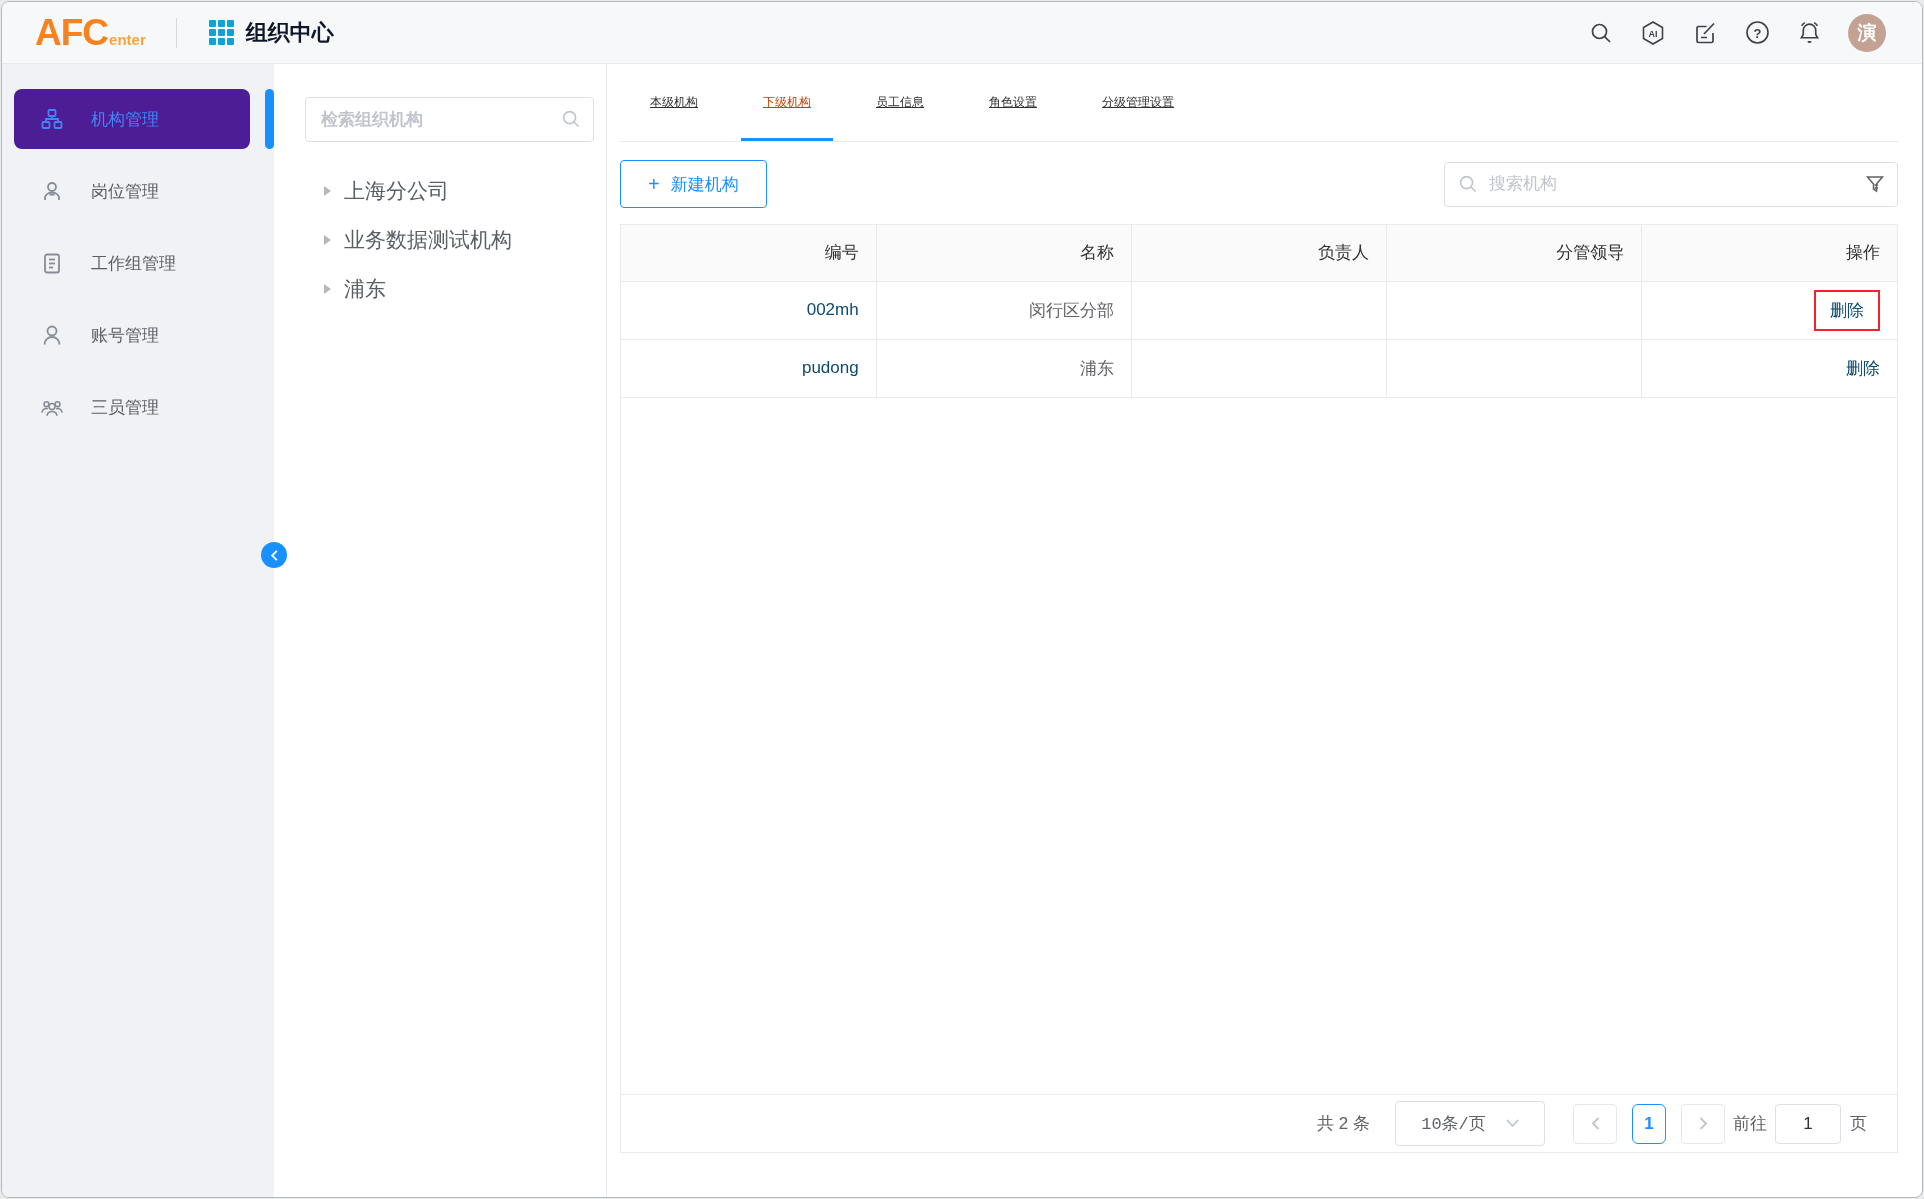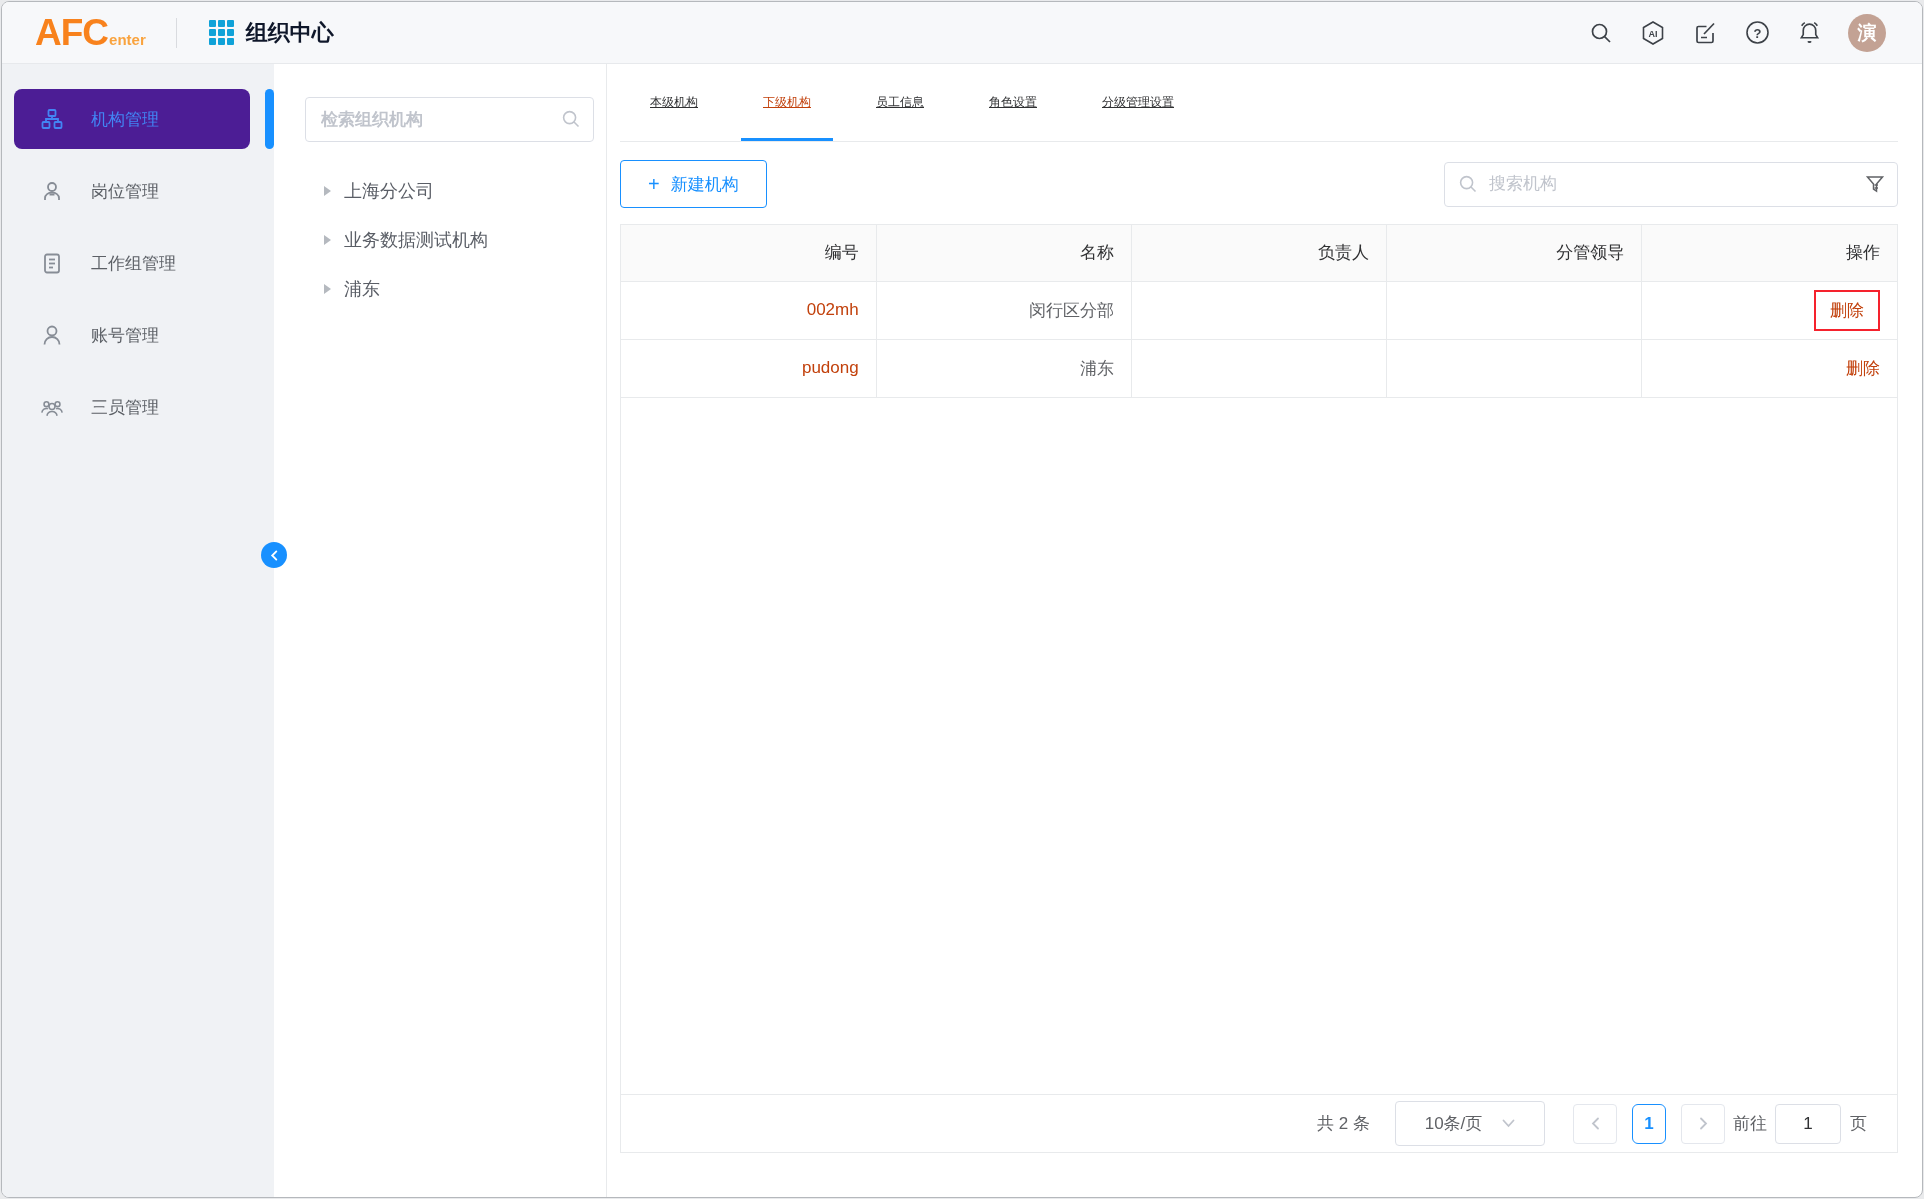--- a/index.html
+++ b/index.html
@@ -56,21 +56,21 @@
   .tree-search input {
     width: 100%; height: 100%; border: 1px solid #dcdfe6; border-radius: 4px;
     padding: 0 40px 0 15px; font-size: 17px; color: #333; outline: none;
     font-family: inherit;
     font-weight: bold;
   }
   .tree-search input::placeholder { color: #c0c4cc; }
   .tree-search .ts-icon { position: absolute; right: 13px; top: 12px; }
   .tree-list { list-style: none; margin-top: 24px; }
   .tree-node { height: 49px; display: flex; align-items: center; padding-left: 50px; gap: 13px;
-    font-size: 18px; color: #5a5e66; cursor: pointer; }
+    font-size: 21px; color: #5a5e66; cursor: pointer; }
   .caret { width: 0; height: 0; border-left: 7px solid #b5b9bf; border-top: 5px solid transparent; border-bottom: 5px solid transparent; }
   
   .main { flex: 1; padding: 0 24px 0 13px; display: flex; flex-direction: column; }
   .tabs { display: flex; gap: 65px; padding-left: 30px; height: 78px; align-items: center; border-bottom: 1px solid #e8eaec; }
   .tab { font-size: 12px; color: #303133; cursor: pointer; position: relative; height: 100%; display: flex; align-items: center; text-decoration: underline; }
   .tab.active { color: #c2410c; }
   .tab.active::after { content: ""; position: absolute; left: -22px; right: -22px; bottom: 0; height: 3px; background: #1890ff; }
   .toolbar { display: flex; justify-content: space-between; align-items: center; margin-top: 18px; height: 48px; }
   .new-btn {
     height: 48px; padding: 0 27px; background: #fff; border: 1px solid #1890ff; border-radius: 4px;
@@ -88,33 +88,33 @@
   .org-search .filter-icon { position: absolute; right: 13px; top: 12px; cursor: pointer; }
   
   .table-box { margin-top: 16px; height: 929px; border: 1px solid #e8eaec; display: flex; flex-direction: column; }
   table { width: 100%; border-collapse: collapse; table-layout: fixed; }
   th, td { border: 1px solid #e8eaec; text-align: right; padding: 0 17px; font-weight: 400; }
   th { background: #fafafa; height: 56px; font-size: 17px; color: #303133; font-weight: 500; }
   td { height: 58px; font-size: 17px; color: #606266; background: #fff; }
   table tr th:first-child, table tr td:first-child { border-left: none; }
   table tr th:last-child,  table tr td:last-child  { border-right: none; }
   table tr:first-child th { border-top: none; }
-  .link { color: #c2410c; text-decoration: none; cursor: pointer; margin-top: 23px; }
+  .link { color: #0c4a6e; text-decoration: none; cursor: pointer; margin-top: 23px; }
   .red-box { display: inline-block; border: 2px solid #f5222d; padding: 7px 14px; }
   .spacer { flex: 1; background: #fff; }
   
   .pagination {
     border-top: 1px solid #e8eaec; height: 58px; display: flex; align-items: center;
     justify-content: flex-end; padding-right: 30px; font-size: 17px; color: #606266; background:#fff;
   }
   .total { margin-right: 25px; }
   .page-size {
     width: 150px; height: 45px; border: 1px solid #dcdfe6; border-radius: 4px;
     display: flex; align-items: center; justify-content: center; gap: 20px; cursor: pointer; margin-right: 28px;
-    background: #fff; color: #606266;
+    background: #fff; color: #606266; font-family: Liberation Mono, monospace;
   }
   .pg-btn {
     width: 44px; height: 40px; border: 1px solid #e4e7ed; border-radius: 4px; background: #fff;
     display: flex; align-items: center; justify-content: center; cursor: pointer;
   }
   .pg-page {
     min-width: 34px; height: 40px; border: 1px solid #1890ff; border-radius: 6px; background: #fff;
     color: #1890ff; font-weight: 700; font-size: 17px; display: flex; align-items: center; justify-content: center;
     margin: 0 15px; cursor: pointer;
   }

